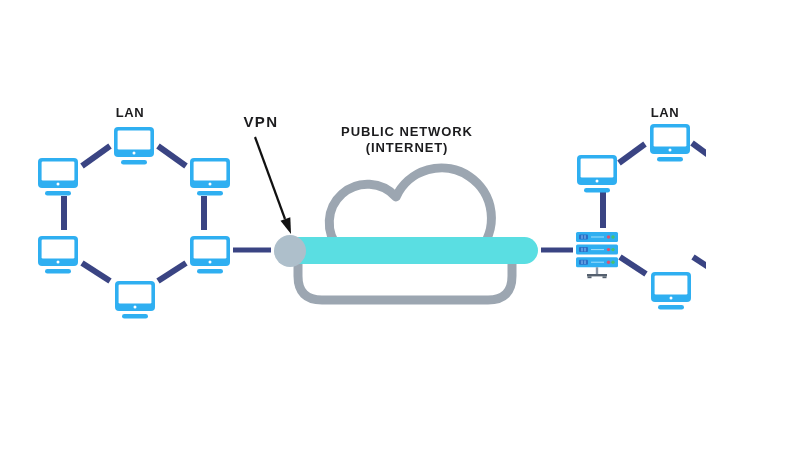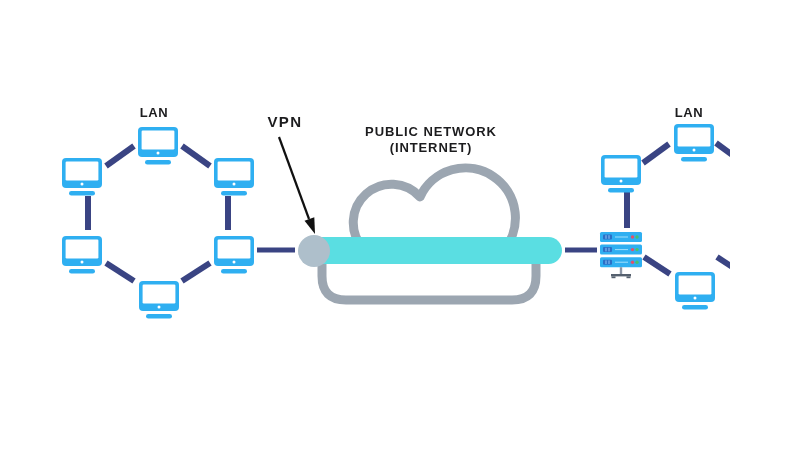--- a/index.html
+++ b/index.html
@@ -7,21 +7,20 @@
     padding: 0;
     background: #ffffff;
     font-family: "Liberation Sans", sans-serif;
   }
   .stage {
     position: relative;
     width: 706px;
     height: 450px;
     background: #ffffff;
     overflow: hidden;
-    padding-left: 24px;
   }
   svg { display: block; }
   .lbl {
     font-family: "Liberation Sans", sans-serif;
     font-weight: bold;
     fill: #1C1C1E;
   }
   .lbl-lan   { font-size: 13px; letter-spacing: 0.6px; }
   .lbl-vpn   { font-size: 15px; letter-spacing: 1.4px; }
   .lbl-cloud { font-size: 13px; letter-spacing: 0.9px; }

